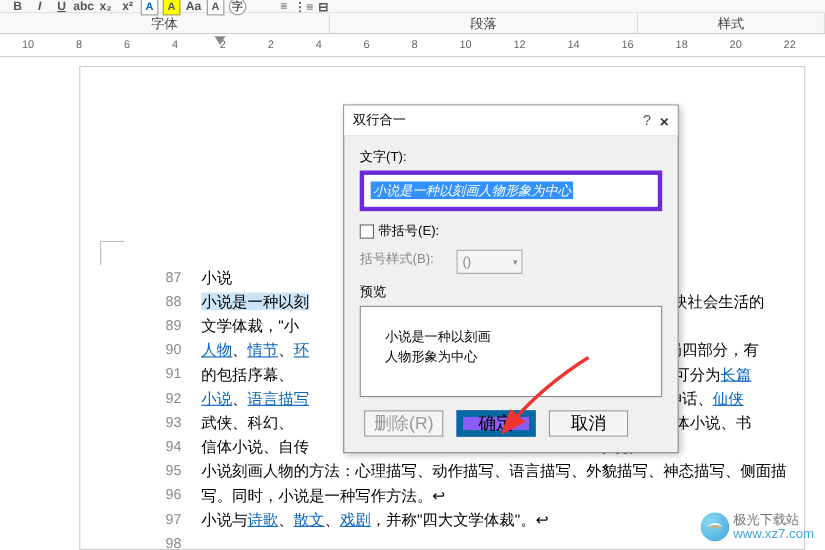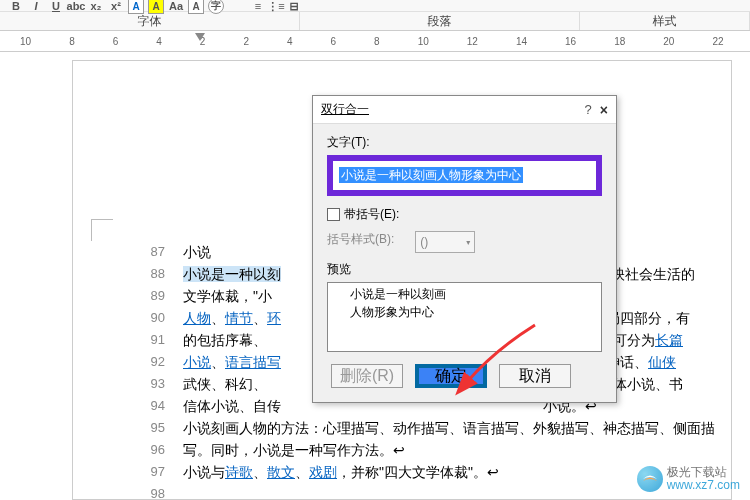--- a/index.html
+++ b/index.html
@@ -16,37 +16,37 @@
 .ruler-tab { position: absolute; left: 195px; top: 2px; width: 0; height: 0; border-left: 5px solid transparent; border-right: 5px solid transparent; border-top: 8px solid #888; }
 .page { position: absolute; left: 72px; top: 60px; width: 660px; height: 440px; background: #fff; border: 1px solid #ccc; padding: 0; }
 .doc-content { padding: 180px 0 0 0; }
 .line { display: flex; font-size: 14px; line-height: 22px; color: #000; }
 .lineno { width: 110px; text-align: right; padding-right: 18px; color: #888; font-size: 13px; }
 .linetext { flex: 1; }
 .link { color: #0563c1; text-decoration: underline; }
 .highlight { background: #cce4f7; }
 .dialog { position: absolute; left: 312px; top: 95px; width: 305px; background: #f0f0f0; border: 1px solid #888; box-shadow: 2px 2px 6px rgba(0,0,0,0.25); z-index: 10; }
 .titlebar { display: flex; align-items: center; height: 28px; background: #fff; border-bottom: 1px solid #ddd; padding: 0 8px; }
-.titlebar .title { flex: 1; font-size: 12px; text-decoration: underline; }
+.titlebar .title { flex: 1; font-size: 12px; }
 .titlebar .help { margin-right: 8px; color: #555; font-size: 13px; }
 .titlebar .close { color: #333; font-size: 14px; font-weight: bold; cursor: pointer; }
 .dlg-body { padding: 10px 14px; }
 .lbl { font-size: 12px; color: #000; margin-bottom: 4px; display: block; }
-.text-input { width: 100%; border: 6px solid #6d28d9; background: #fff; padding: 6px; font-size: 12px; margin-bottom: 10px; }
+.text-input { width: 100%; border: 4px solid #6d28d9; background: #fff; padding: 6px; font-size: 12px; margin-bottom: 10px; font-style: italic; }
 .text-input .sel { background: #3390ff; color: #fff; padding: 1px 2px; }
 .chk-row { display: flex; align-items: center; gap: 4px; margin-bottom: 8px; }
 .chk { width: 13px; height: 13px; border: 1px solid #666; background: #fff; }
 .style-row { display: flex; align-items: flex-start; gap: 21px; margin-bottom: 8px; }
 .style-lbl { color: #888; font-size: 12px; }
 .combo { width: 60px; height: 22px; border: 1px solid #aaa; background: #f5f5f5; display: flex; align-items: center; justify-content: space-between; padding: 0 4px; color: #888; }
 .combo .arr { font-size: 8px; }
-.preview { width: 100%; height: 70px; border: 1px solid #888; background: #fff; padding: 2px 22px; font-size: 12px; line-height: 18px; margin-bottom: 12px; }
+.preview { width: 100%; height: 83px; border: 1px solid #888; background: #fff; padding: 18px 22px; font-size: 12px; line-height: 18px; margin-bottom: 12px; }
 .btn-row { display: flex; gap: 12px; justify-content: flex-start; padding-left: 4px; margin-bottom: 4px; }
 .btn { width: 72px; height: 24px; border: 1px solid #999; background: #f5f5f5; font-size: 16px; display: flex; align-items: center; justify-content: center; }
-.btn.primary { border: 4px solid #0369a1; background: #3b82f6; }
+.btn.primary { border: 6px solid #0369a1; background: #8b5cf6; }
 .btn.disabled { color: #999; }
 .arrow { position: absolute; left: 455px; top: 320px; z-index: 20; pointer-events: none; }
 .watermark { position: absolute; right: 10px; bottom: 8px; display: flex; align-items: flex-end; gap: 4px; z-index: 30; opacity: 0.9; }
 .wm-logo { width: 26px; height: 26px; border-radius: 50%; background: radial-gradient(circle at 30% 30%, #7fd4f0, #2a9fd6); display: flex; align-items: center; justify-content: center; }
 .wm-txt { font-size: 12px; color: #666; line-height: 13px; }
 .page-corner { position: absolute; width: 22px; height: 22px; border: 1px solid #bbb; background: #fff; }
 </style>
 </head>
 <body>
 

